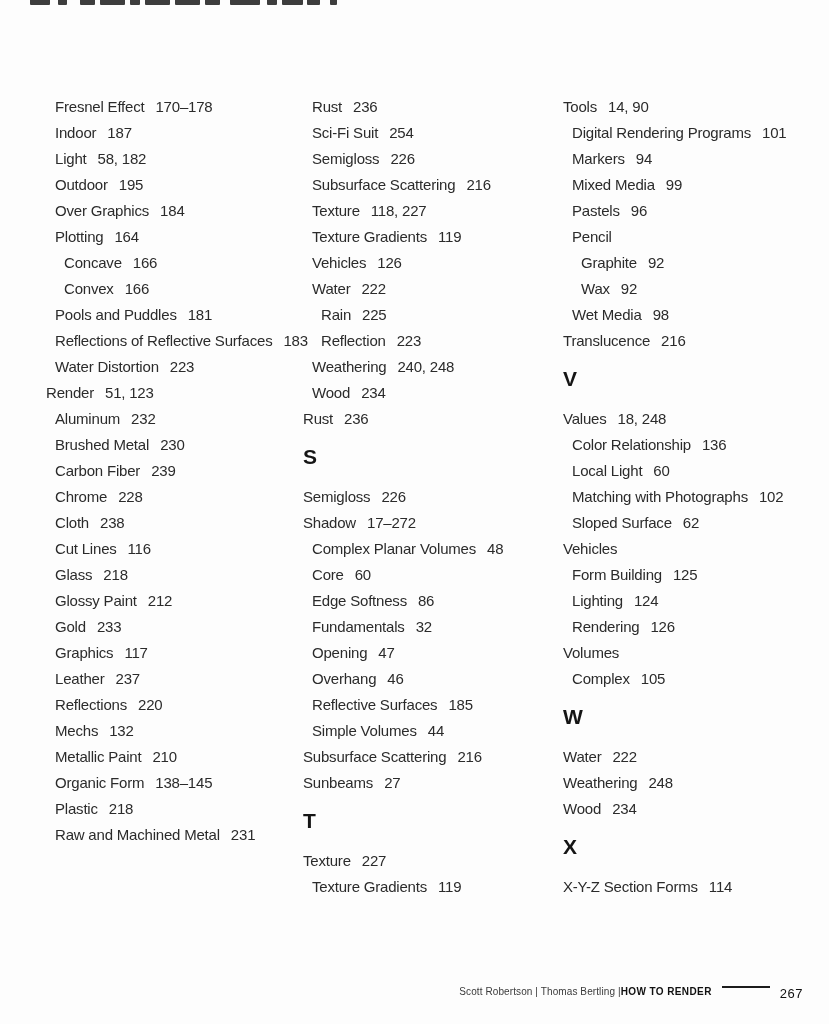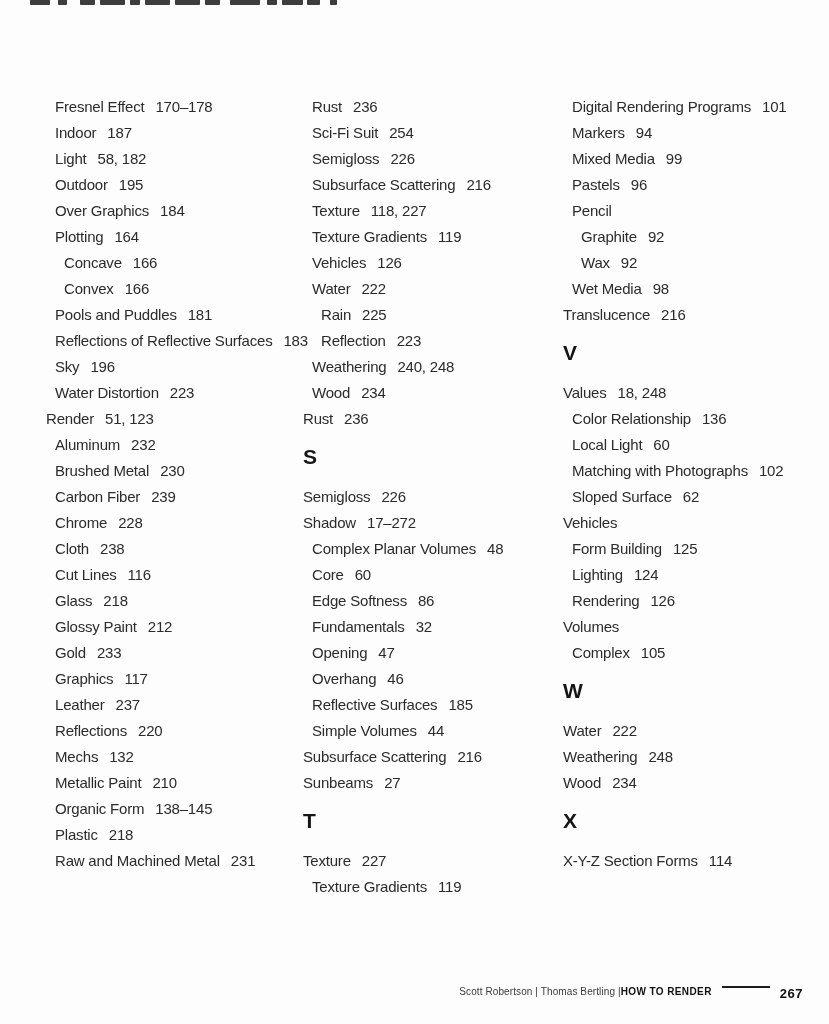--- a/index.html
+++ b/index.html
@@ -38,21 +38,21 @@
   }
 
   .footer {
     position: absolute; top: 986px; right: 26px;
     display: flex; 
     font-size: 10px; color: #3a3a3a; white-space: nowrap;
   }
   .footer-byline { letter-spacing: 0.1px; }
   .footer-title { font-weight: bold; color: #101010; margin-left: 0; letter-spacing: 0.4px; }
   .footer-rule { display: inline-block; width: 48px; height: 2px; background: #1c1c1c; margin: 0 10px; }
-  .footer-page { font-size: 13px; font-weight: bold; color: #101010; letter-spacing: 0.5px; }
+  .footer-page { font-size: 13px; font-weight: normal; color: #101010; letter-spacing: 0.5px; }
 </style>
 </head>
 <body>
 
 <div class="page">
 
   <div class="top-fragment">
       <div class="seg" style="left: 30px; width: 20px;"></div>
       <div class="seg" style="left: 58px; width: 9px;"></div>
       <div class="seg" style="left: 80px; width: 15px;"></div>
@@ -72,21 +72,20 @@
       <div class="entry level-1"><span class="term">Fresnel Effect</span><span class="pages">170–178</span></div>
       <div class="entry level-1"><span class="term">Indoor</span><span class="pages">187</span></div>
       <div class="entry level-1"><span class="term">Light</span><span class="pages">58, 182</span></div>
       <div class="entry level-1"><span class="term">Outdoor</span><span class="pages">195</span></div>
       <div class="entry level-1"><span class="term">Over Graphics</span><span class="pages">184</span></div>
       <div class="entry level-1"><span class="term">Plotting</span><span class="pages">164</span></div>
       <div class="entry level-2"><span class="term">Concave</span><span class="pages">166</span></div>
       <div class="entry level-2"><span class="term">Convex</span><span class="pages">166</span></div>
       <div class="entry level-1"><span class="term">Pools and Puddles</span><span class="pages">181</span></div>
       <div class="entry level-1"><span class="term">Reflections of Reflective Surfaces</span><span class="pages">183</span></div>
-      <div class="entry level-1"><span class="term">Sky</span><span class="pages">196</span></div>
       <div class="entry level-1"><span class="term">Water Distortion</span><span class="pages">223</span></div>
       <div class="entry level-0"><span class="term">Render</span><span class="pages">51, 123</span></div>
       <div class="entry level-1"><span class="term">Aluminum</span><span class="pages">232</span></div>
       <div class="entry level-1"><span class="term">Brushed Metal</span><span class="pages">230</span></div>
       <div class="entry level-1"><span class="term">Carbon Fiber</span><span class="pages">239</span></div>
       <div class="entry level-1"><span class="term">Chrome</span><span class="pages">228</span></div>
       <div class="entry level-1"><span class="term">Cloth</span><span class="pages">238</span></div>
       <div class="entry level-1"><span class="term">Cut Lines</span><span class="pages">116</span></div>
       <div class="entry level-1"><span class="term">Glass</span><span class="pages">218</span></div>
       <div class="entry level-1"><span class="term">Glossy Paint</span><span class="pages">212</span></div>
@@ -127,20 +126,21 @@
       <div class="entry level-1"><span class="term">Reflective Surfaces</span><span class="pages">185</span></div>
       <div class="entry level-1"><span class="term">Simple Volumes</span><span class="pages">44</span></div>
       <div class="entry level-0"><span class="term">Subsurface Scattering</span><span class="pages">216</span></div>
       <div class="entry level-0"><span class="term">Sunbeams</span><span class="pages">27</span></div>
       <div class="section-heading">T</div>
       <div class="entry level-0"><span class="term">Texture</span><span class="pages">227</span></div>
       <div class="entry level-1"><span class="term">Texture Gradients</span><span class="pages">119</span></div>
     </div>
 
   <div class="index-column" id="col-2" style="left: 563px;">
+      <div class="entry level-0"><span class="term">Tools</span><span class="pages">14, 90</span></div>
       <div class="entry level-1"><span class="term">Digital Rendering Programs</span><span class="pages">101</span></div>
       <div class="entry level-1"><span class="term">Markers</span><span class="pages">94</span></div>
       <div class="entry level-1"><span class="term">Mixed Media</span><span class="pages">99</span></div>
       <div class="entry level-1"><span class="term">Pastels</span><span class="pages">96</span></div>
       <div class="entry level-1"><span class="term">Pencil</span></div>
       <div class="entry level-2"><span class="term">Graphite</span><span class="pages">92</span></div>
       <div class="entry level-2"><span class="term">Wax</span><span class="pages">92</span></div>
       <div class="entry level-1"><span class="term">Wet Media</span><span class="pages">98</span></div>
       <div class="entry level-0"><span class="term">Translucence</span><span class="pages">216</span></div>
       <div class="section-heading">V</div>

